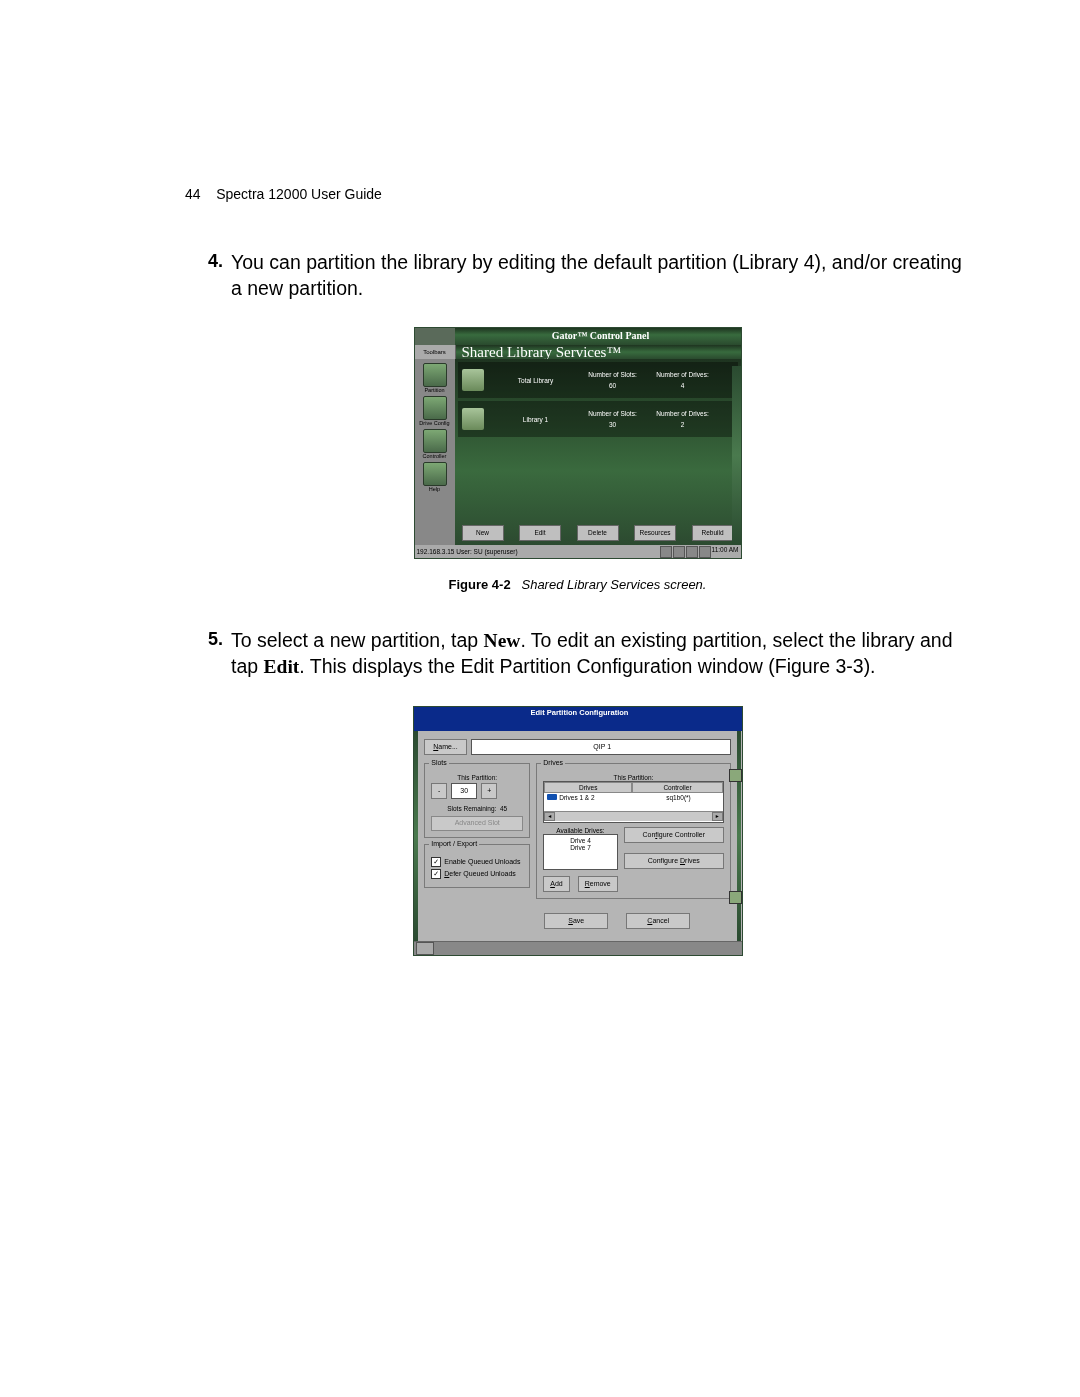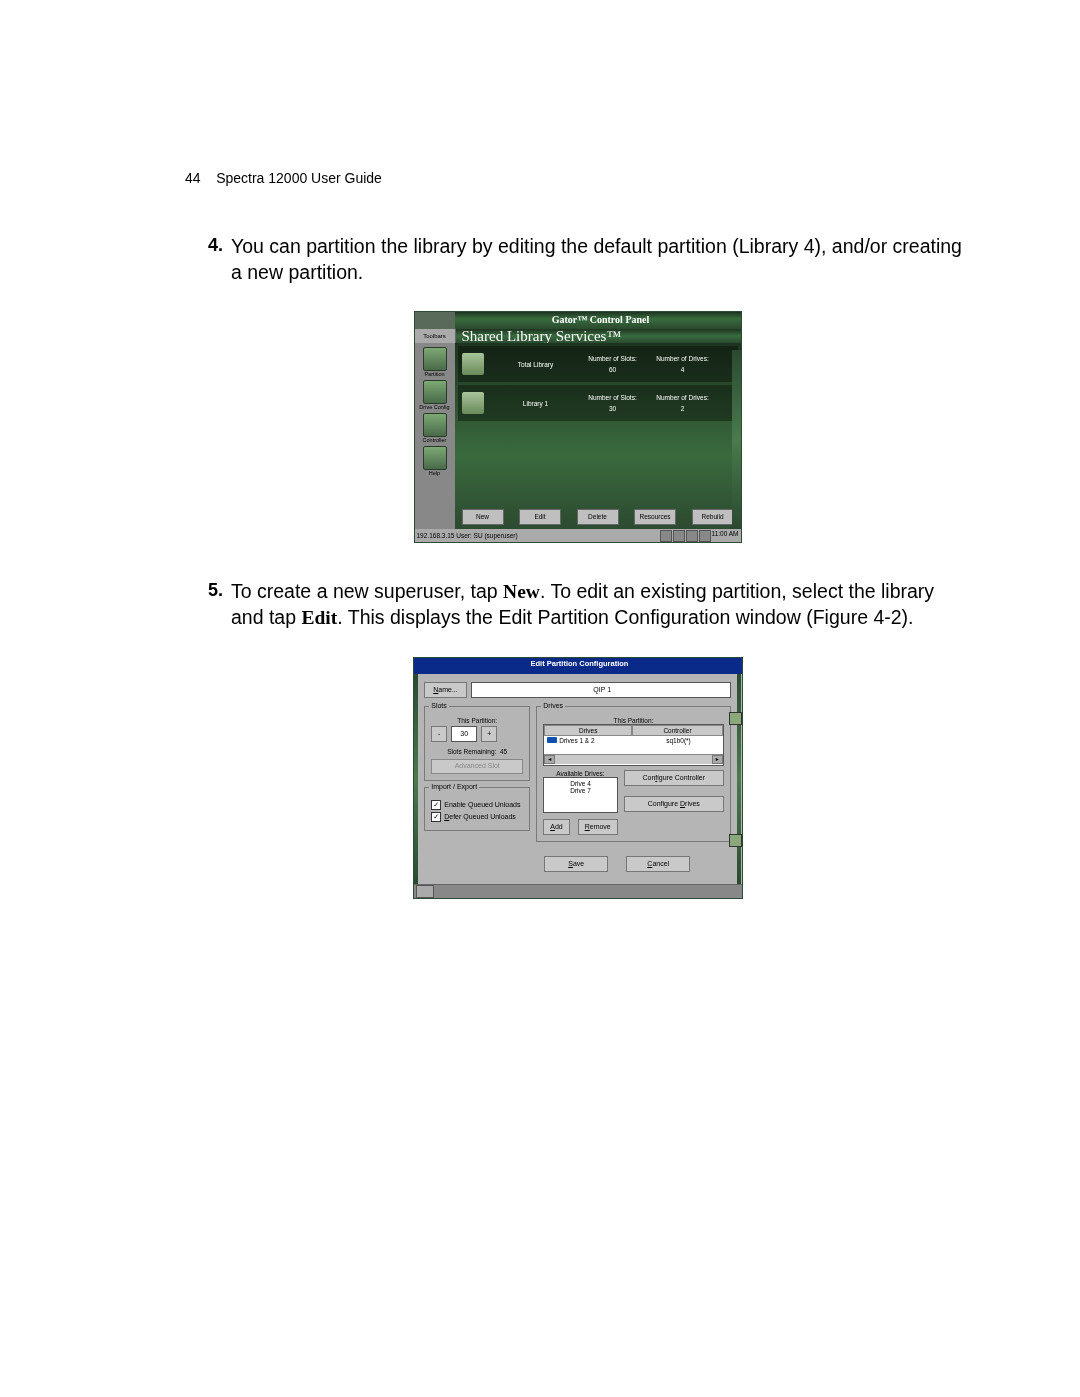--- a/index.html
+++ b/index.html
@@ -10,20 +10,21 @@
     width: 1080px;
     height: 1397px;
     position: relative;
   }
   .page {
     padding: 170px 110px 0 185px;
   }
   .header {
     font-size: 14px;
     margin-bottom: 48px;
+    margin-top: 16px;
   }
   .ol-item {
     display: flex;
     margin: 0 0 26px 12px;
     font-size: 19.5px;
     line-height: 1.32;
   }
   .ol-num {
     font-weight: bold;
     width: 26px;
@@ -119,21 +120,21 @@
     background:linear-gradient(#2a4a30,#4a7a4e 50%,#2a4a30); }
 
   
   .shot2 {
     width: 328px; margin:0 auto; font-size:7px; color:#000;
     border:1px solid #2d4a32; position:relative;
     background:#b5b5b5;
   }
   .s2-title {
     background:#0a2a8a; color:#fff; font-weight:bold;
-    height:16px; line-height:11px; padding-left:4px; font-size:7.5px;
+    height:24px; line-height:11px; padding-left:4px; font-size:7.5px;
   }
   .s2-body { display:flex; }
   .s2-vbarL { width:11px;
     background:linear-gradient(#2a4a30,#4a7a4e 50%,#2a4a30); }
   .s2-vbarR { width:11px;
     background:linear-gradient(#2a4a30,#4a7a4e 50%,#2a4a30); position:relative; }
   .s2-cart { position:absolute; width:11px; height:11px; background:#8aa87a; border:1px solid #333; right:-1px; }
   .s2-main { flex:1; padding:4px 6px 4px 6px; }
   .s2-namebar { display:flex; align-items:center; margin:4px 0 8px; }
   .s2-name-btn {
@@ -254,26 +255,29 @@
         <span class="s1-status-icons">
           <span class="s1-tiny"></span>
           <span class="s1-tiny"></span>
           <span class="s1-tiny"></span>
           <span class="s1-tiny"></span>
           <span>11:00 AM</span>
         </span>
       </div>
       <div class="s1-vbar"></div>
     </div>
+    <div class="fig-caption">
+      <b>Figure 4-2</b>&nbsp;&nbsp;&nbsp;<i>Shared Library Services screen.</i>
+    </div>
   </div>
 
   <div class="ol-item">
     <div class="ol-num">5.</div>
     <div class="ol-body">
-      <span>To create a new superuser, tap </span><span class="bold-inline">New</span><span>. To edit an existing partition, select the library and tap </span><span class="bold-inline">Edit</span><span>. This displays the Edit Partition Configuration window (Figure 4-2).</span>
+      <span>To select a new partition, tap </span><span class="bold-inline">New</span><span>. To edit an existing partition, select the library and tap </span><span class="bold-inline">Edit</span><span>. This displays the Edit Partition Configuration window (Figure 3-3).</span>
     </div>
   </div>
 
   <div class="fig-wrap">
     <div class="shot2">
       <div class="s2-title">Edit Partition Configuration</div>
       <div class="s2-body">
         <div class="s2-vbarL"></div>
         <div class="s2-main">
           <div class="s2-namebar">

